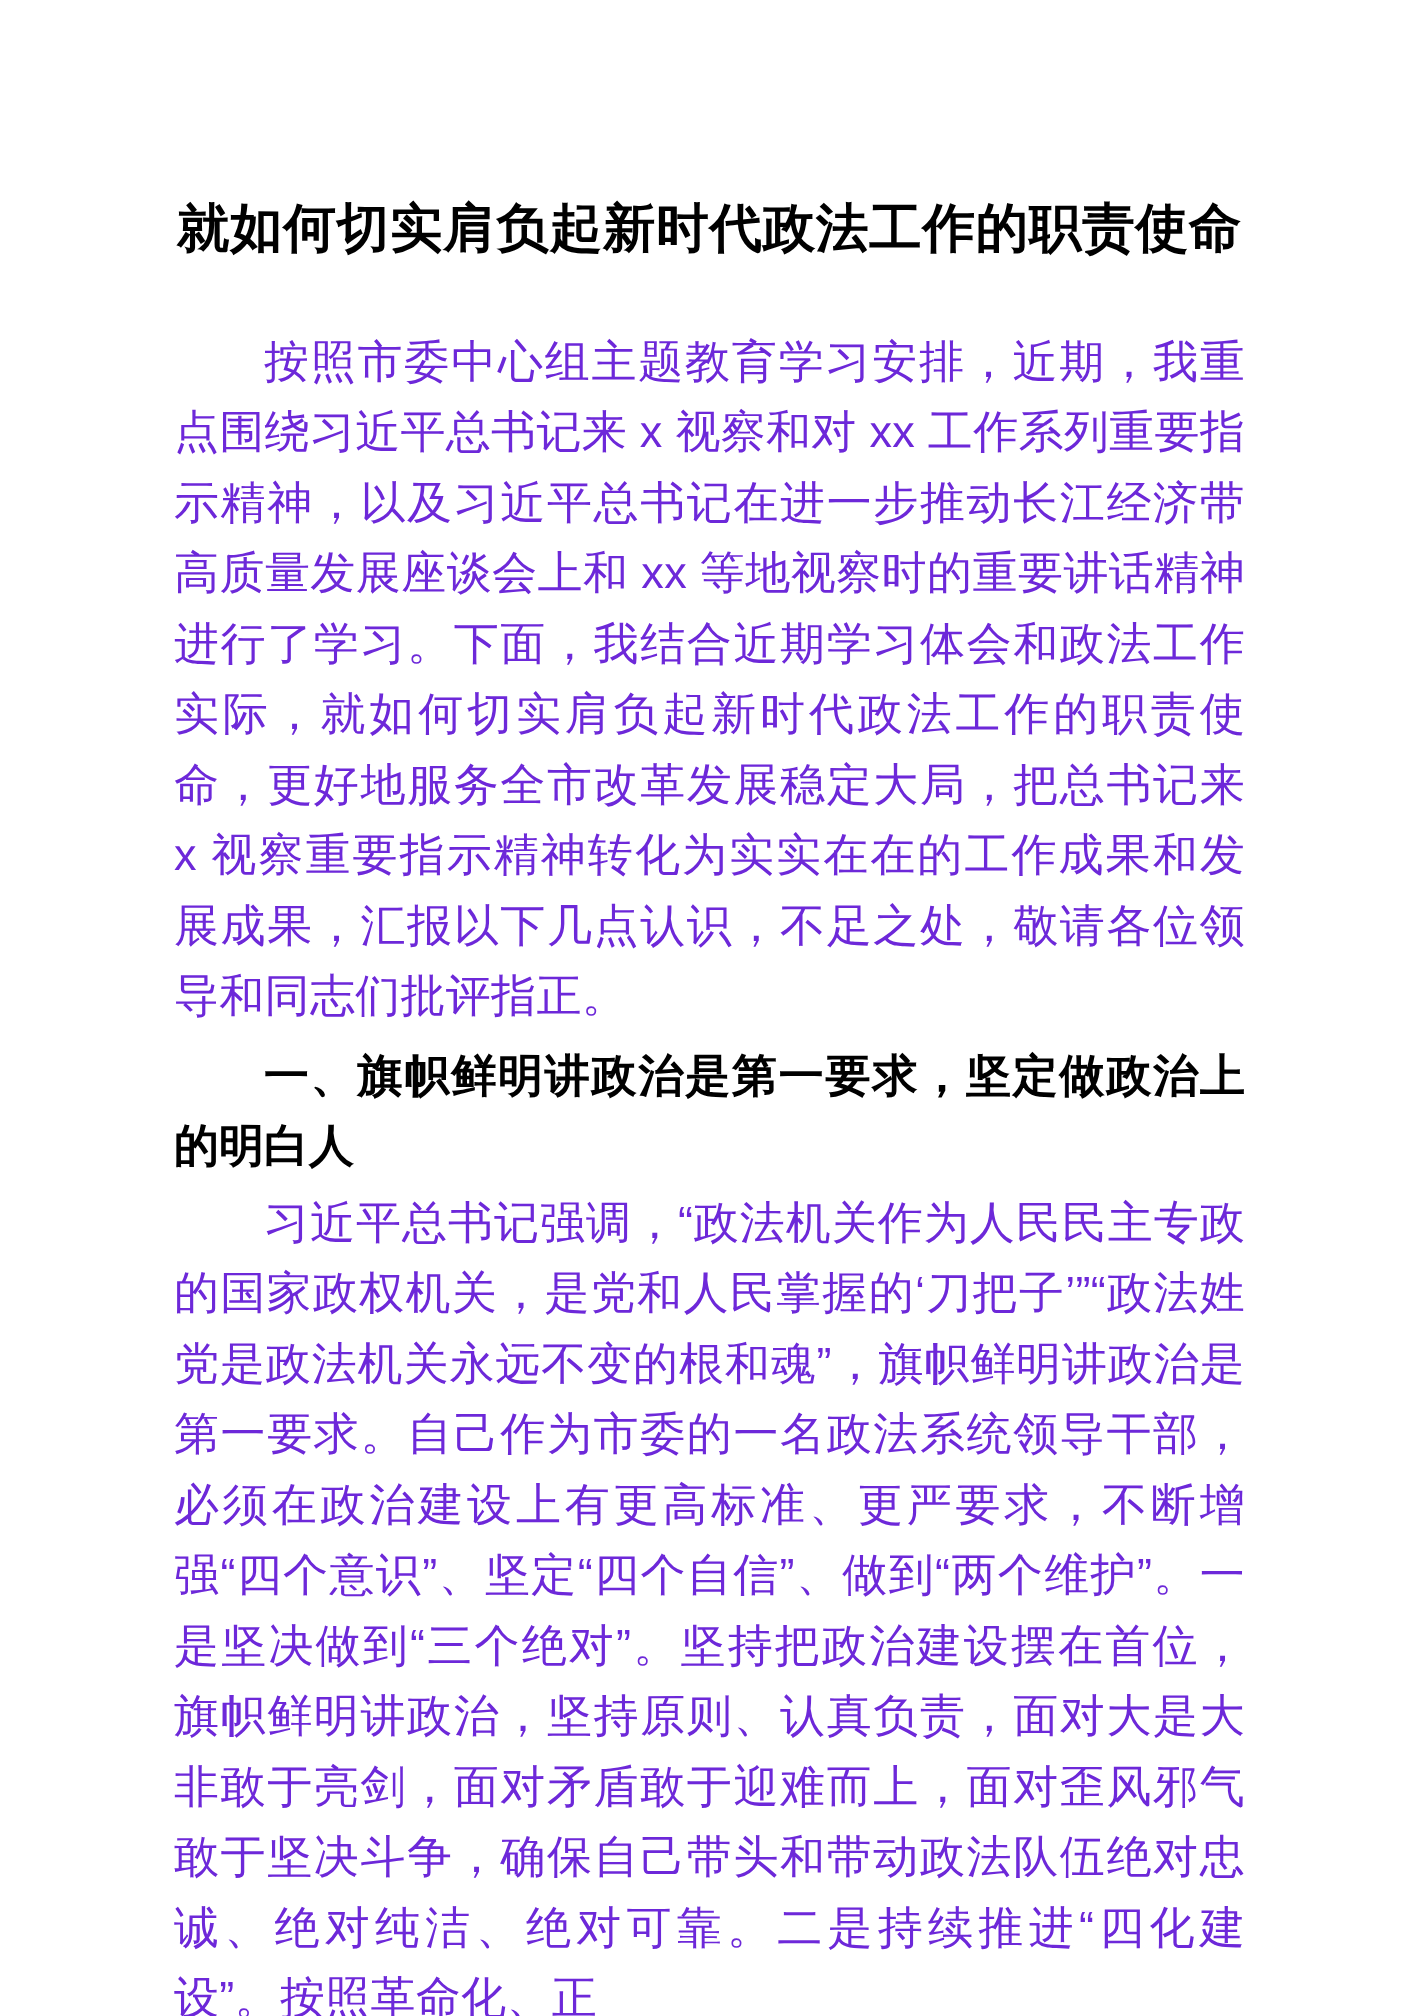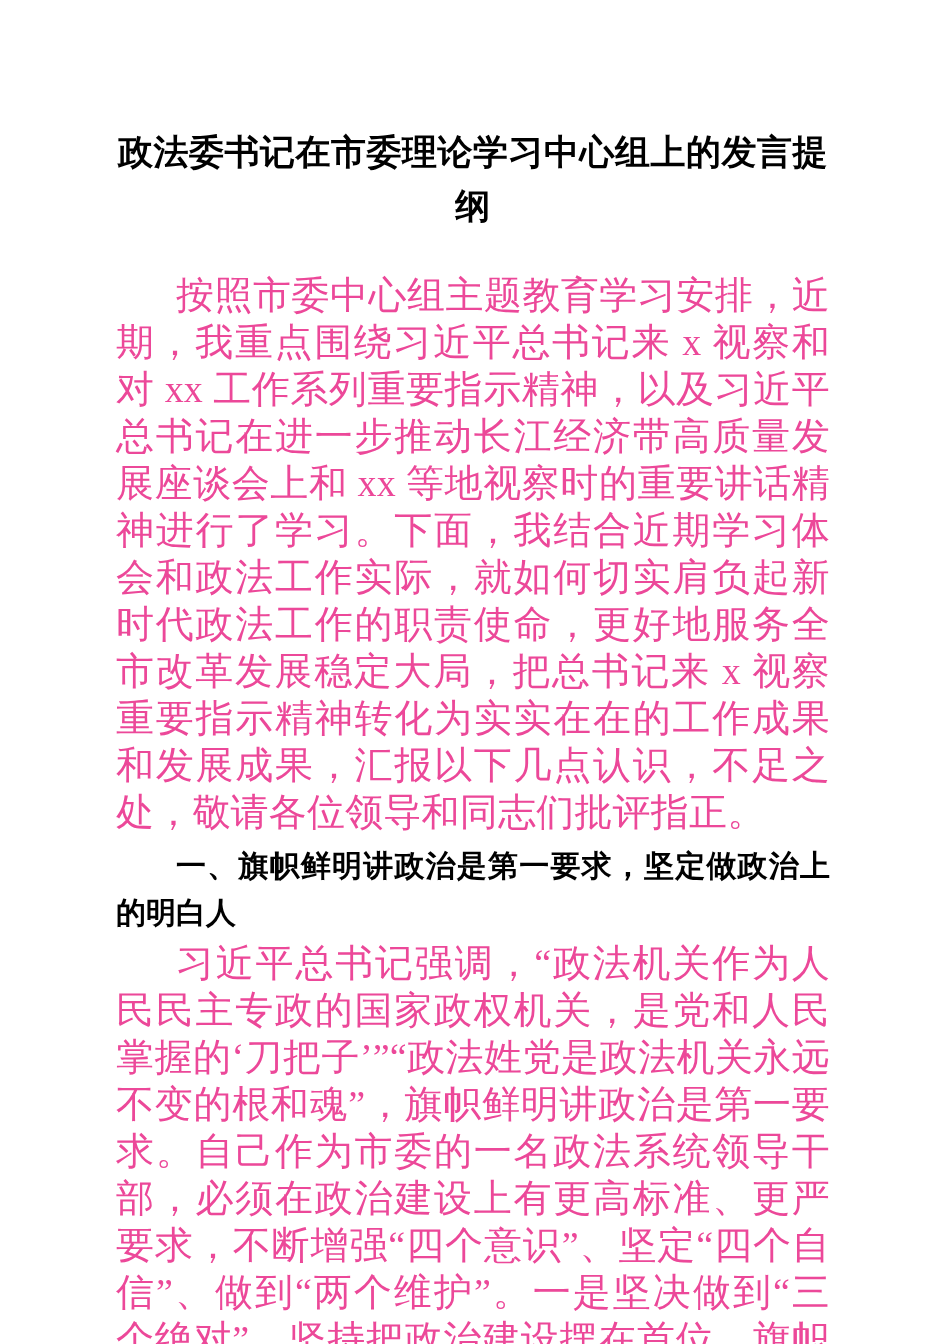--- a/index.html
+++ b/index.html
@@ -36,24 +36,24 @@
     color: #000000;
     letter-spacing: 0.5px;
     padding-top: 126px;
     word-break: break-all;
   }
 
   
   .para {
     margin: 0;
     padding: 0;
-    font-family: Liberation Serif, serif;
-    font-size: 38px;
+    font-family: Liberation Sans, sans-serif;
+    font-size: 30px;
     line-height: 47px;
-    color: #ec4899;
+    color: #6d28d9;
     text-align: justify;
     text-justify: inter-character;
     text-indent: 60px;
     word-break: break-all;
     letter-spacing: 0.2px;
   }
 
   .para-first {
     margin-top: 38px;
   }
@@ -80,21 +80,21 @@
   .para-after-heading {
     margin-top: 4px;
   }
 </style>
 </head>
 <body>
 
 <div class="page">
   <div class="content">
 
-    <h1 class="doc-title">政法委书记在市委理论学习中心组上的发言提纲</h1>
+    <h1 class="doc-title">就如何切实肩负起新时代政法工作的职责使命</h1>
 
     <p class="para para-first">按照市委中心组主题教育学习安排，近期，我重点围绕习近平总书记来 x 视察和对 xx 工作系列重要指示精神，以及习近平总书记在进一步推动长江经济带高质量发展座谈会上和 xx 等地视察时的重要讲话精神进行了学习。下面，我结合近期学习体会和政法工作实际，就如何切实肩负起新时代政法工作的职责使命，更好地服务全市改革发展稳定大局，把总书记来 x 视察重要指示精神转化为实实在在的工作成果和发展成果，汇报以下几点认识，不足之处，敬请各位领导和同志们批评指正。</p>
 
     <h2 class="section-heading heading-gap">一、旗帜鲜明讲政治是第一要求，坚定做政治上的明白人</h2>
 
     <p class="para para-after-heading">习近平总书记强调，“政法机关作为人民民主专政的国家政权机关，是党和人民掌握的‘刀把子’”“政法姓党是政法机关永远不变的根和魂”，旗帜鲜明讲政治是第一要求。自己作为市委的一名政法系统领导干部，必须在政治建设上有更高标准、更严要求，不断增强“四个意识”、坚定“四个自信”、做到“两个维护”。一是坚决做到“三个绝对”。坚持把政治建设摆在首位，旗帜鲜明讲政治，坚持原则、认真负责，面对大是大非敢于亮剑，面对矛盾敢于迎难而上，面对歪风邪气敢于坚决斗争，确保自己带头和带动政法队伍绝对忠诚、绝对纯洁、绝对可靠。二是持续推进“四化建设”。按照革命化、正</p>
 
   </div>
 </div>
 

